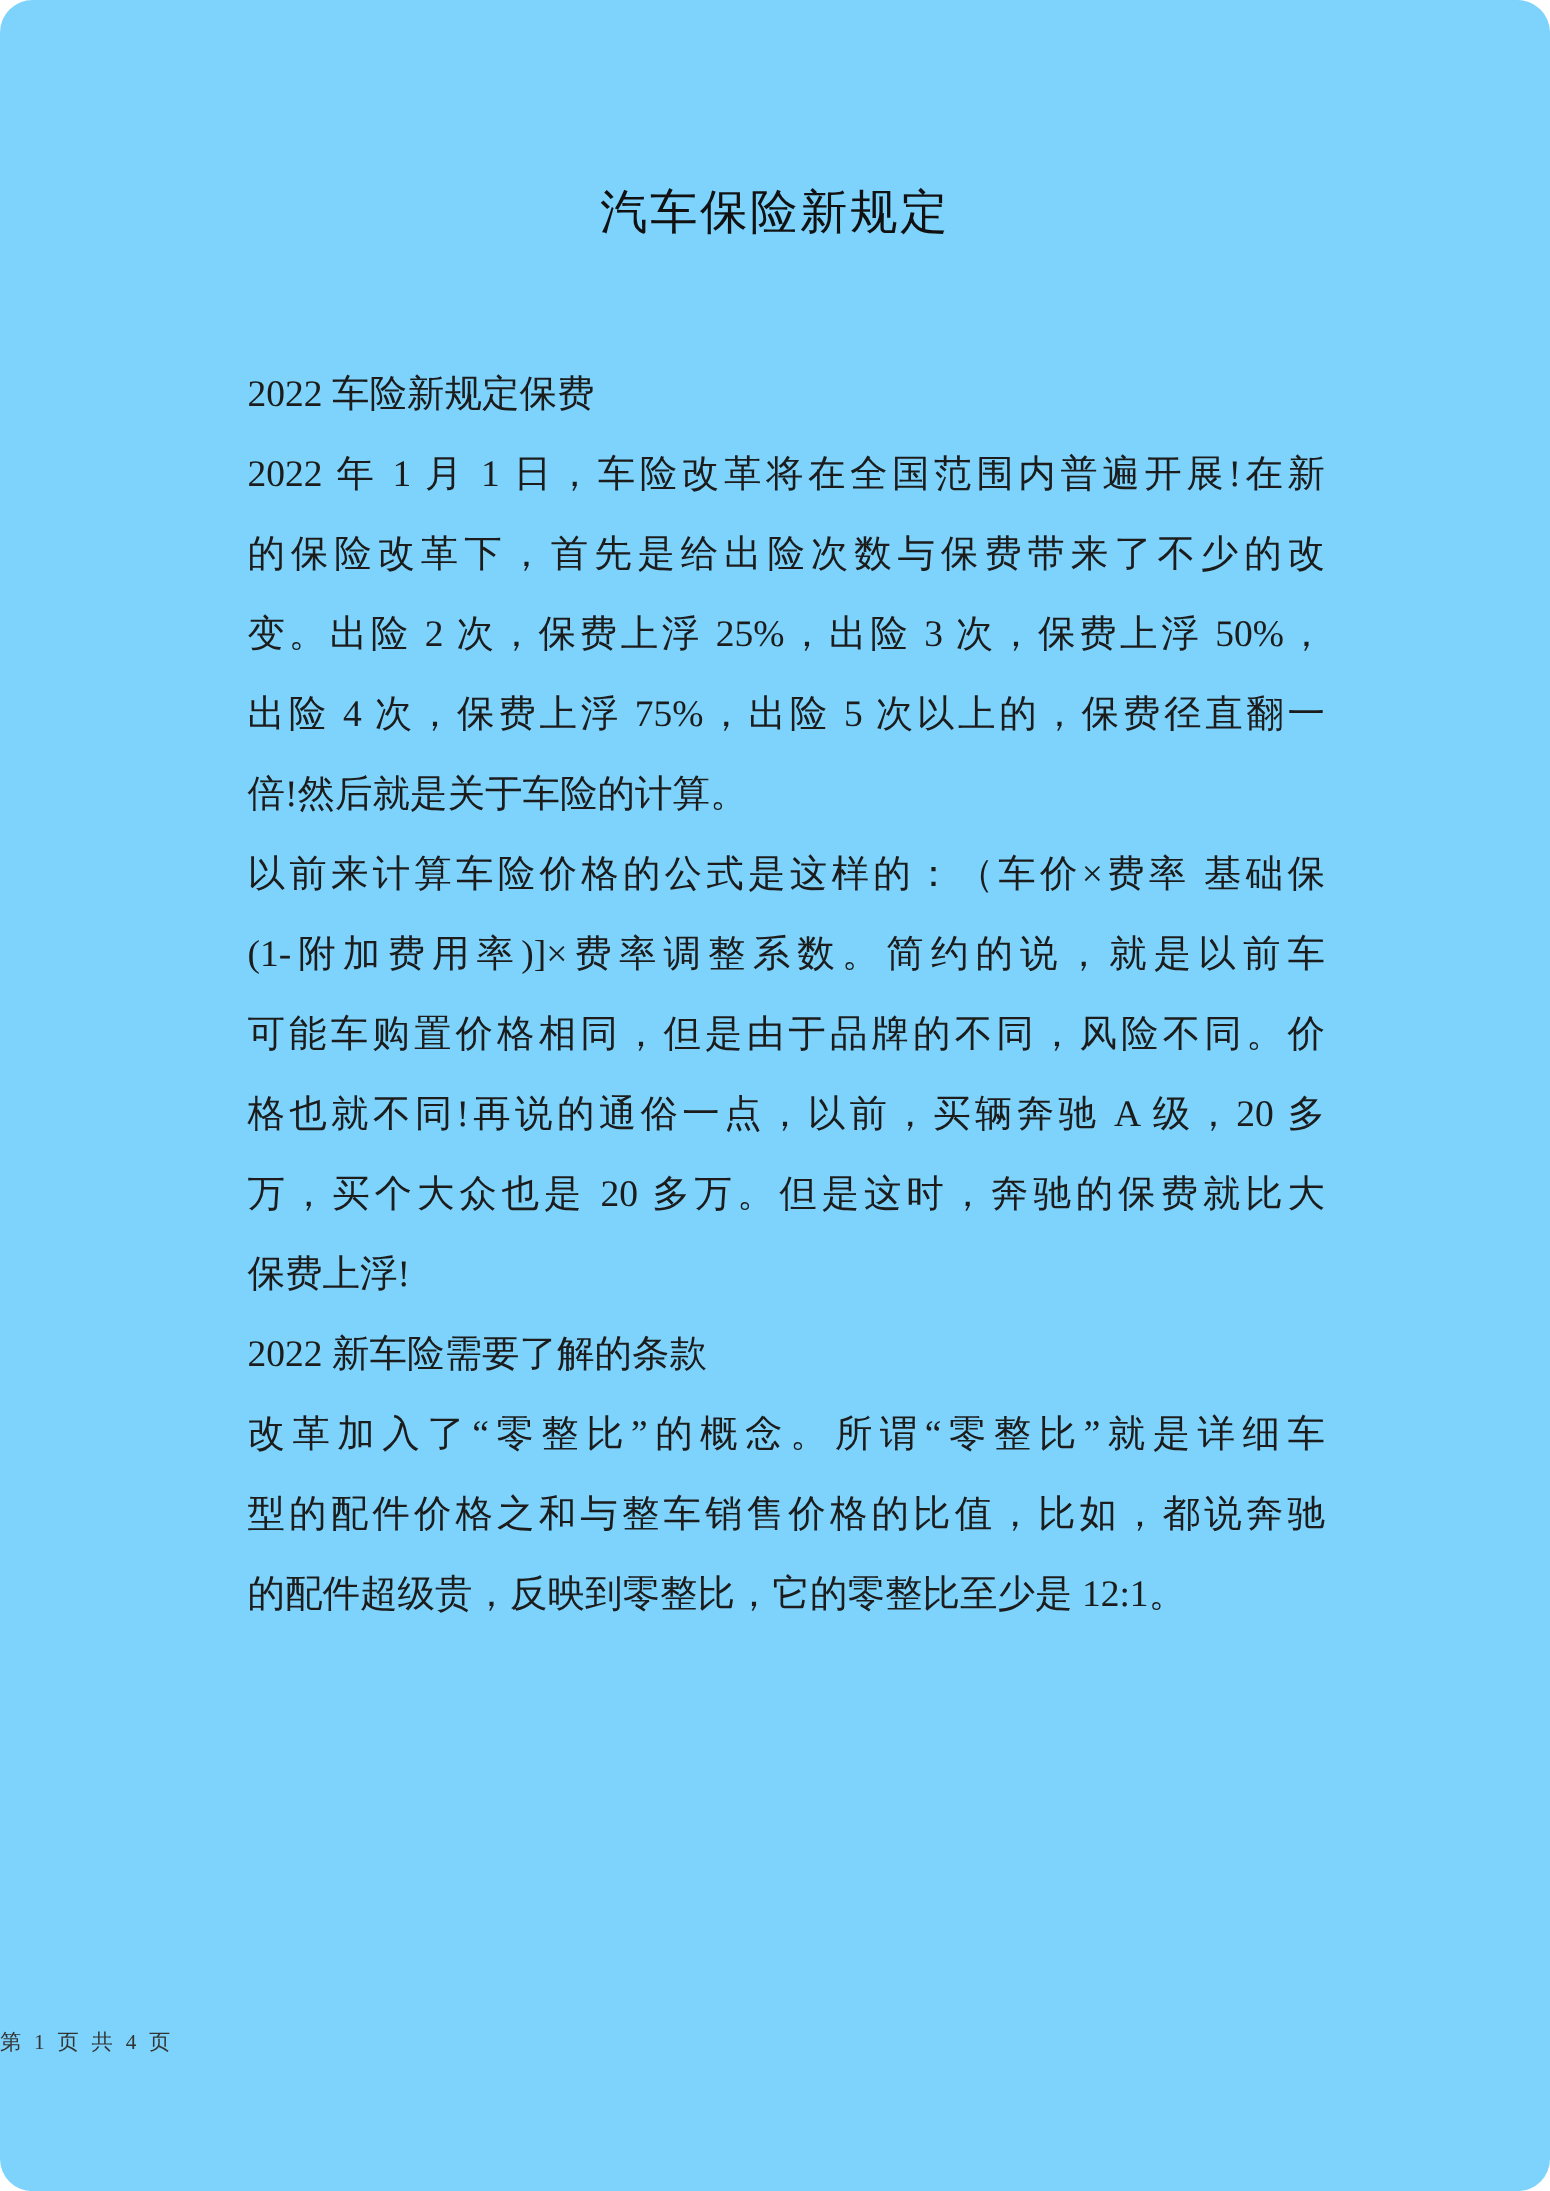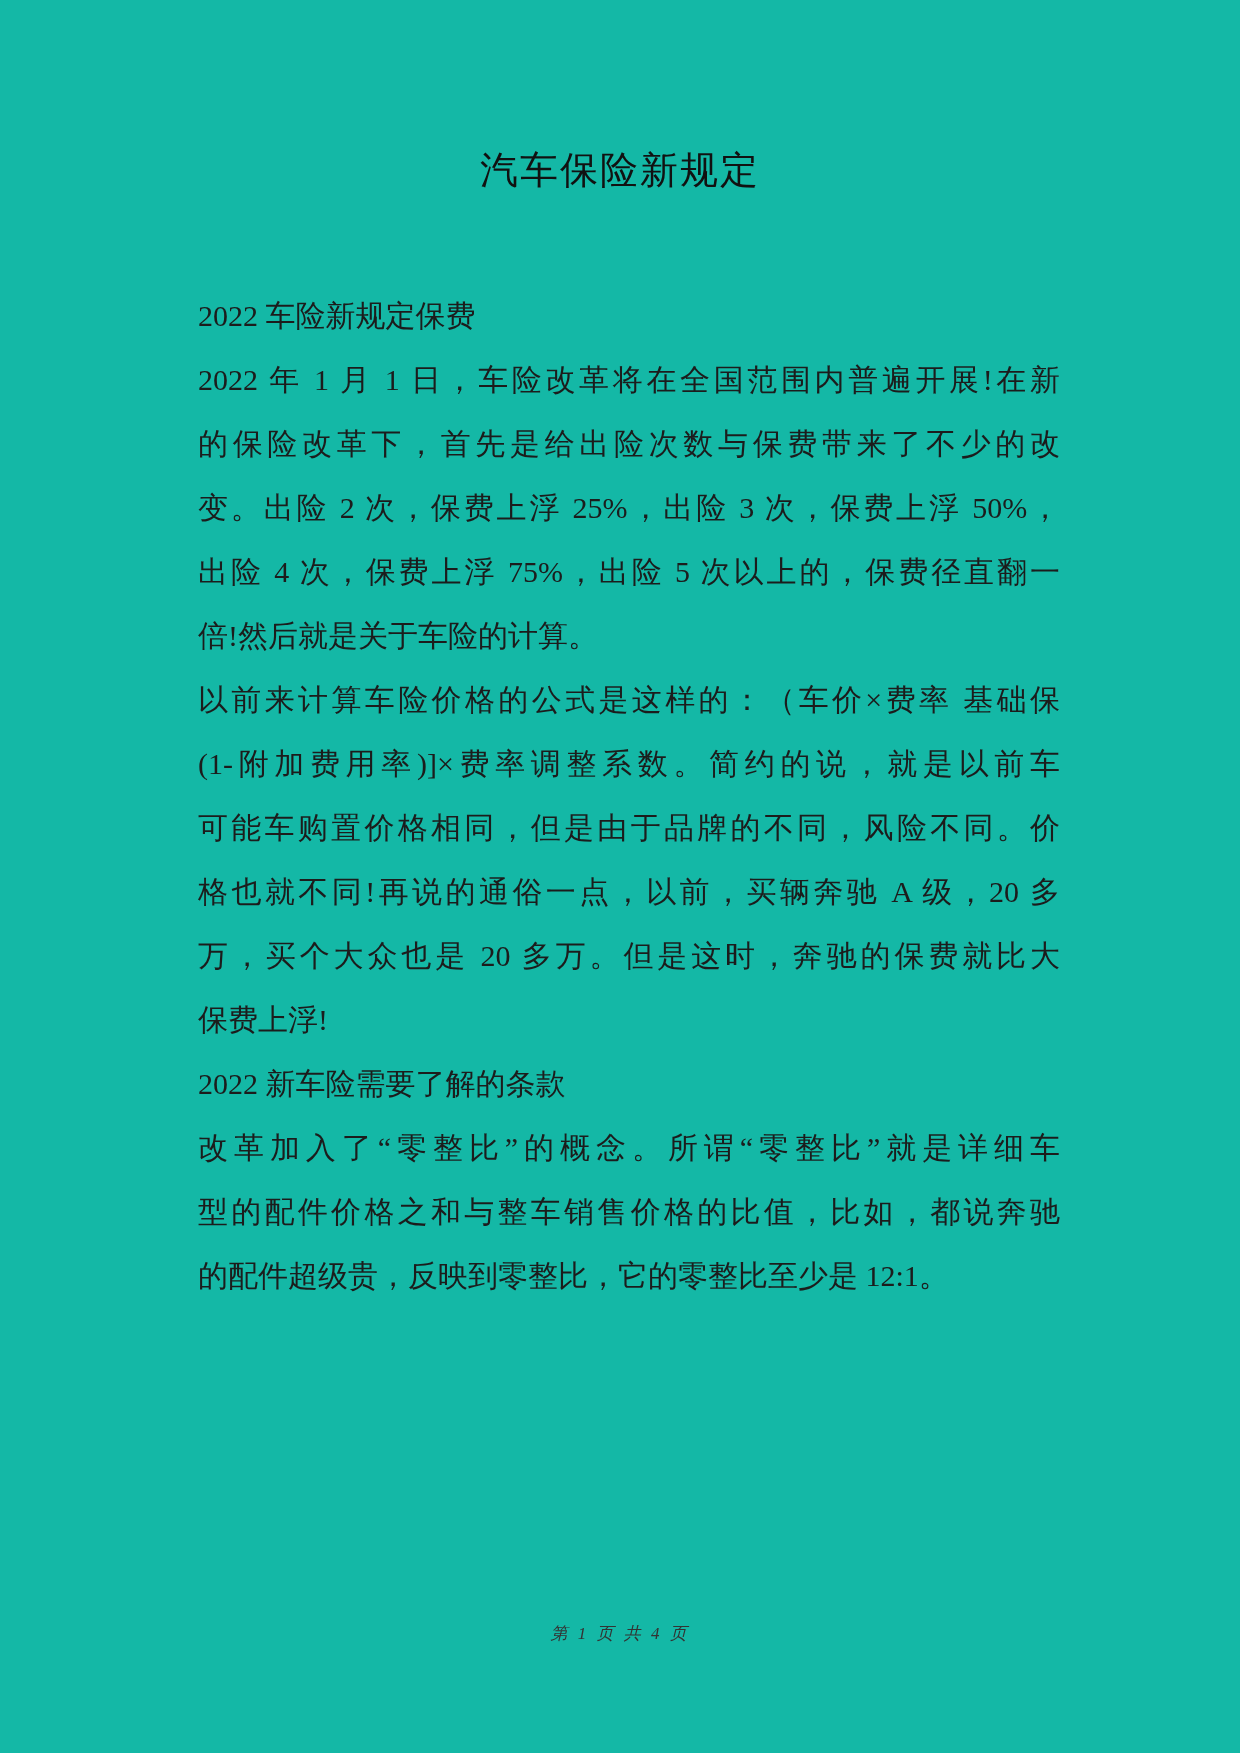--- a/index.html
+++ b/index.html
@@ -5,24 +5,25 @@
   html, body {
     margin: 0;
     padding: 0;
     background: #ffffff;
   }
   .page {
     position: relative;
     width: 1240px;
     height: 1753px;
     margin: 0 auto;
-    background: #14b8a6;
+    background: #7dd3fc;
     color: #1c1c1c;
     font-family: "Liberation Serif", "DejaVu Serif", serif;
     overflow: hidden;
+    border-radius: 26px;
   }
   .doc-title {
     margin: 150px 0 0 0;
     padding: 0;
     text-align: center;
     font-size: 38px;
     font-weight: 500;
     line-height: 1.1;
     letter-spacing: 2px;
     color: #111111;
@@ -39,25 +40,24 @@
   .line.fill {
     white-space: normal;
     text-align: justify;
     text-align-last: justify;
   }
   .doc-footer {
     position: absolute;
     left: 0;
     right: 0;
     top: 1622px;
-    text-align: center;
+    text-align: left;
     font-size: 17px;
     letter-spacing: 3px;
     color: #333333;
-    font-style: italic;
   }
 </style>
 </head>
 <body>
 
 <div class="page">
   <h1 class="doc-title">汽车保险新规定</h1>
 
   <div class="doc-body" id="doc-body">
       <div class="line">2022 车险新规定保费</div>

